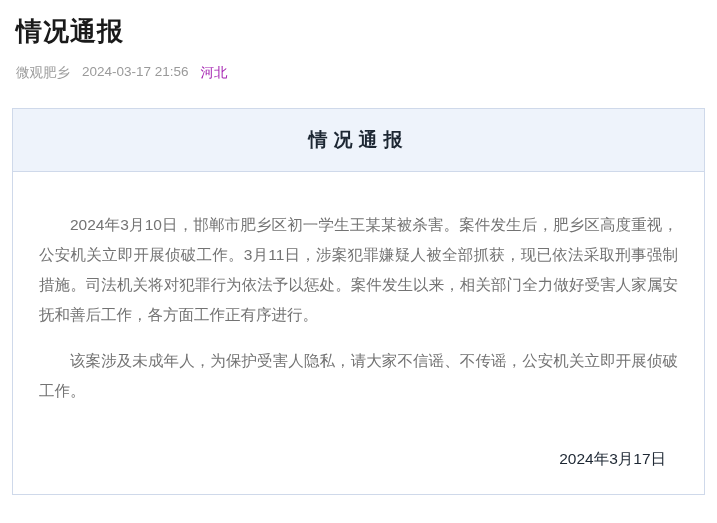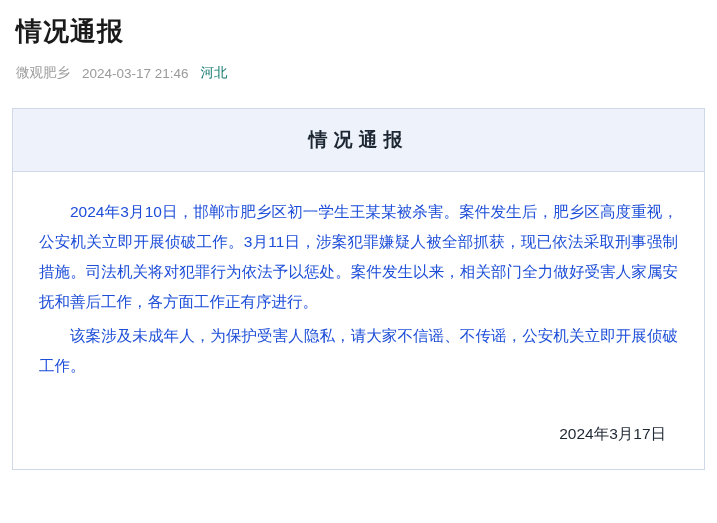--- a/index.html
+++ b/index.html
@@ -24,34 +24,33 @@
   .article-title {
     font-size: 26px;
     font-weight: bold;
     color: #1a1a1a;
     letter-spacing: 1px;
     margin: 14px 0 0 4px;
     line-height: 34px;
   }
   .meta-row {
     display: flex;
-    align-items: center;
     gap: 12px;
     margin: 16px 0 0 4px;
     font-size: 13.5px;
     color: #9a9a9a;
   }
   .meta-source {
     color: #9a9a9a;
   }
   .meta-time {
     color: #9a9a9a;
   }
   .meta-location {
-    color: #0f766e;
+    color: #a21caf;
   }
   .notice-card {
     margin-top: 26px;
     border: 1px solid #cfd9ea;
     background: #ffffff;
   }
   .notice-header {
     background: #eef3fb;
     border-bottom: 1px solid #cfd9ea;
     text-align: center;
@@ -63,24 +62,24 @@
     color: #1d2733;
     letter-spacing: 6px;
   }
   .notice-body {
     padding: 22px 26px 20px 26px;
     background: #ffffff;
   }
   .notice-para {
     font-size: 15.5px;
     line-height: 30px;
-    color: #1d4ed8;
+    color: #737373;
     text-indent: 2em;
     text-align: justify;
-    margin: 3px 0 4px 0;
+    margin: 16px 0 4px 0;
   }
   .notice-sign {
     margin-top: 38px;
     text-align: right;
     font-size: 15.5px;
     line-height: 30px;
     color: #1d2733;
     padding-right: 12px;
   }
   .notice-sign div {
@@ -89,21 +88,21 @@
 </style>
 </head>
 <body>
 
 <div class="page">
 
   <h1 class="article-title">情况通报</h1>
 
   <div class="meta-row">
     <span class="meta-source">微观肥乡</span>
-    <span class="meta-time">2024-03-17 21:46</span>
+    <span class="meta-time">2024-03-17 21:56</span>
     <span class="meta-location">河北</span>
   </div>
 
   <div class="notice-card">
 
     <div class="notice-header">
       <span class="notice-header-text">情况通报</span>
     </div>
 
     <div class="notice-body">

